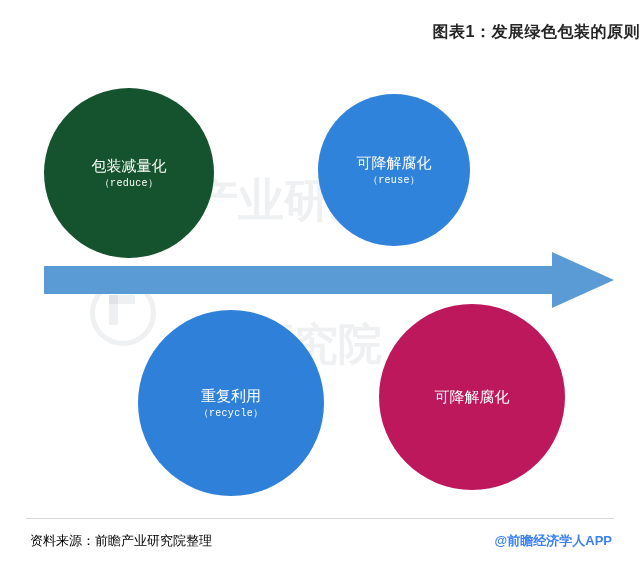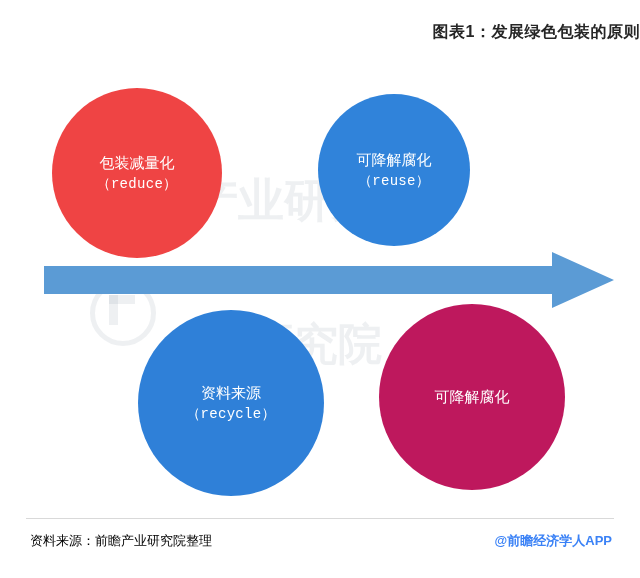--- a/index.html
+++ b/index.html
@@ -98,25 +98,25 @@
     text-align: center;
     line-height: 1.45;
     font-size: 14.5px;
     font-family: "Liberation Sans", sans-serif;
     box-sizing: border-box;
     padding: 0 12px;
   }
   .circle .cn { font-size: 15px; }
   .circle .en {
     font-family: "Liberation Mono", monospace;
-    font-size: 14px;
+    font-size: 10px;
     letter-spacing: 0.3px;
   }
 
-  #c0 { left: 52px;  top: 88px;  width: 170px; height: 170px; background:#ef4444; }
+  #c0 { left: 44px;  top: 88px;  width: 170px; height: 170px; background:#14532d; }
   #c1 { left: 318px; top: 94px;  width: 152px; height: 152px; background:#3083da; }
   #c2 { left: 138px; top: 310px; width: 186px; height: 186px; background:#2f80d8; }
   #c3 { left: 379px; top: 304px; width: 186px; height: 186px; background:#be185d; }
 
   
   .footer-rule {
     position: absolute;
     left: 26px;
     top: 518px;
     width: 588px;
@@ -164,21 +164,21 @@
     <span class="cn">包装减量化</span>
     <span class="en">（reduce）</span>
   </div>
 
   <div class="circle" id="c1">
     <span class="cn">可降解腐化</span>
     <span class="en">（reuse）</span>
   </div>
 
   <div class="circle" id="c2">
-    <span class="cn">资料来源</span>
+    <span class="cn">重复利用</span>
     <span class="en">（recycle）</span>
   </div>
 
   <div class="circle" id="c3">
     <span class="cn">可降解腐化</span>
   </div>
 
   <div class="footer-rule"></div>
   <div class="source">资料来源：前瞻产业研究院整理</div>
   <div class="brand">@前瞻经济学人APP</div>

